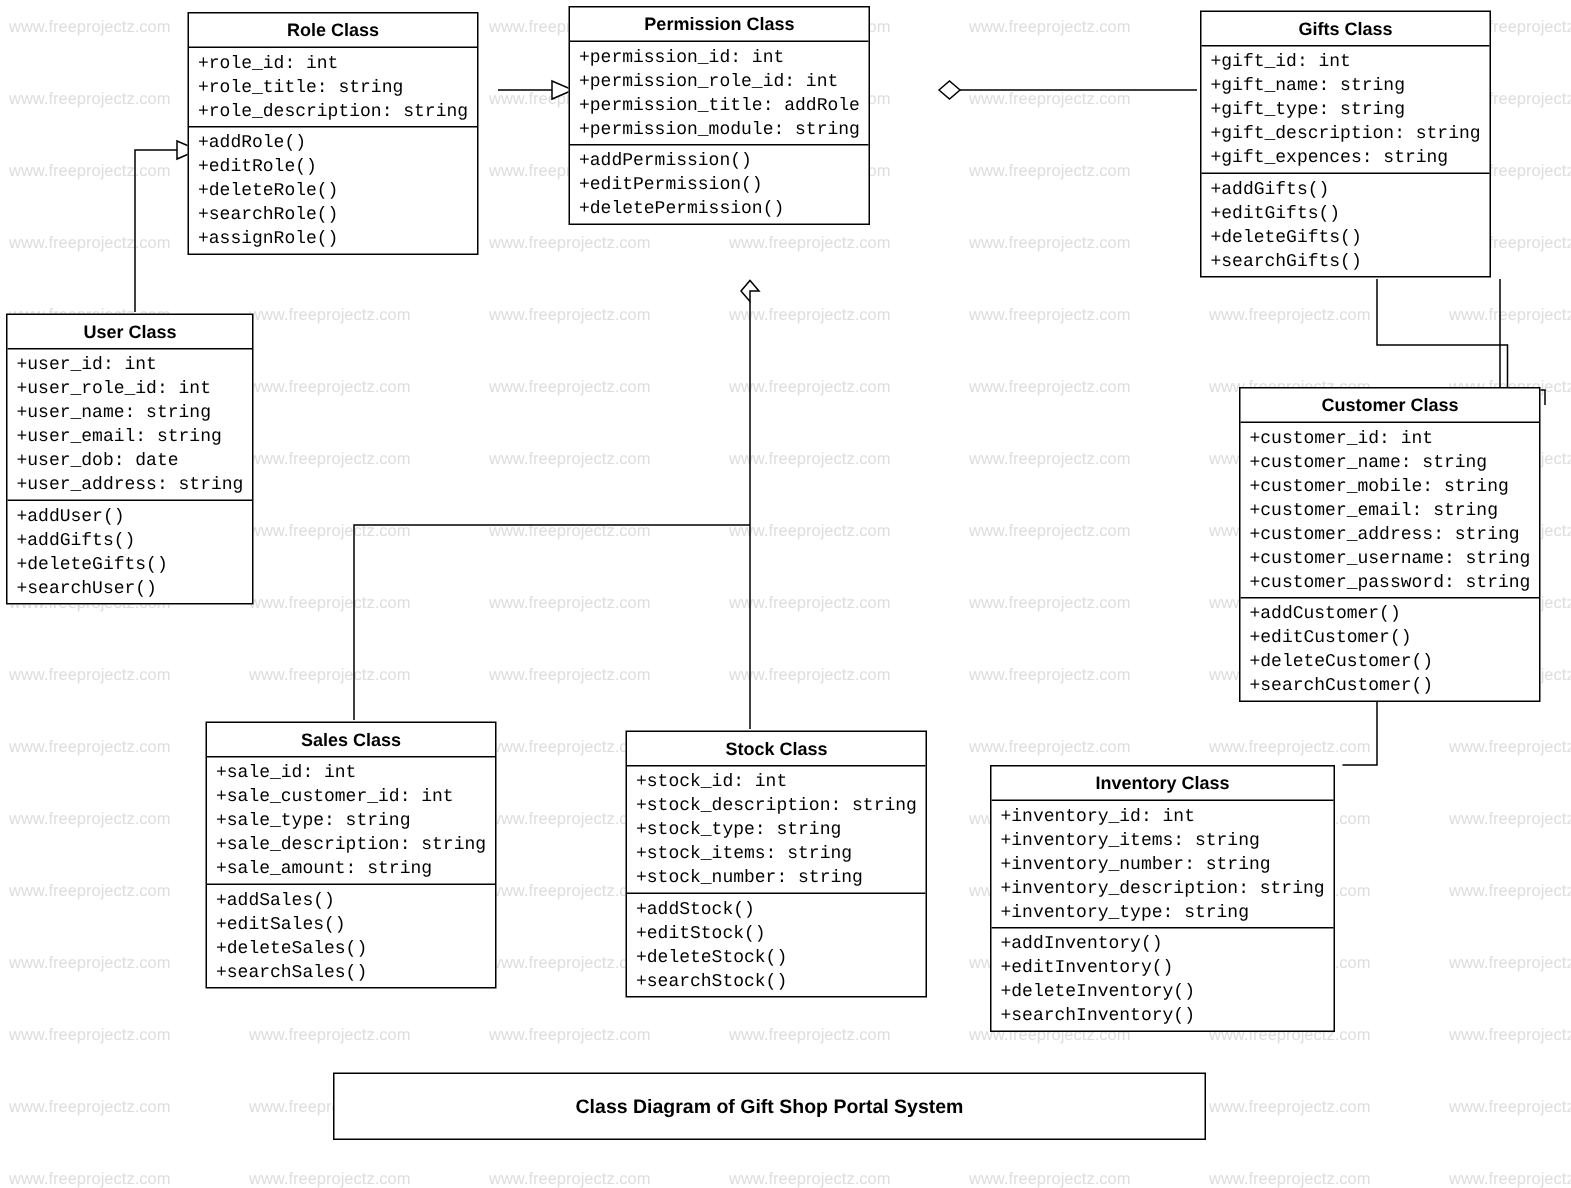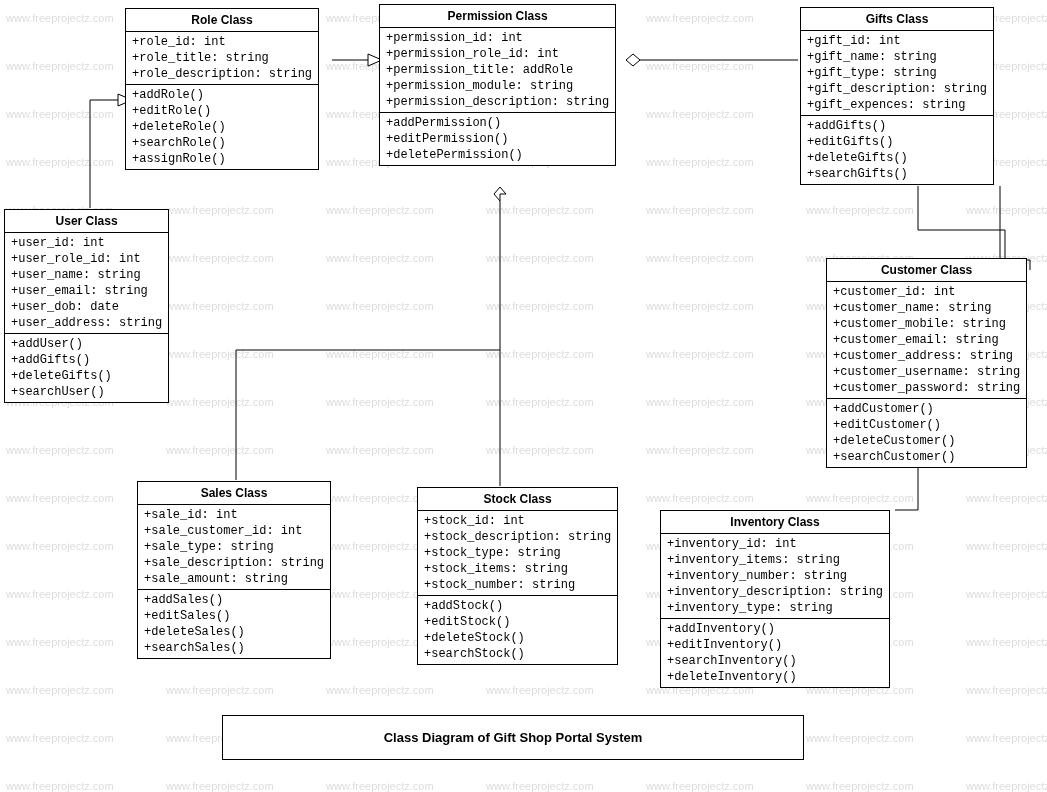--- a/index.html
+++ b/index.html
@@ -185,21 +185,20 @@
       <div class="ln">+assignRole()</div>
     </div>
 </div>
 <div class="cls" style="left:379px;top:4px">
   <div class="hdr">Permission Class</div>
   <div class="sec">
       <div class="ln">+permission_id: int</div>
       <div class="ln">+permission_role_id: int</div>
       <div class="ln">+permission_title: addRole</div>
       <div class="ln">+permission_module: string</div>
-      <div class="ln">+permission_description: string</div>
     </div>
     <div class="sec">
       <div class="ln">+addPermission()</div>
       <div class="ln">+editPermission()</div>
       <div class="ln">+deletePermission()</div>
     </div>
 </div>
 <div class="cls" style="left:800px;top:7px">
   <div class="hdr">Gifts Class</div>
   <div class="sec">
@@ -288,18 +287,18 @@
   <div class="sec">
       <div class="ln">+inventory_id: int</div>
       <div class="ln">+inventory_items: string</div>
       <div class="ln">+inventory_number: string</div>
       <div class="ln">+inventory_description: string</div>
       <div class="ln">+inventory_type: string</div>
     </div>
     <div class="sec">
       <div class="ln">+addInventory()</div>
       <div class="ln">+editInventory()</div>
+      <div class="ln">+deleteInventory()</div>
       <div class="ln">+searchInventory()</div>
-      <div class="ln">+deleteInventory()</div>
     </div>
 </div>
 
 <div class="title-box" style="left:222px;top:715px;width:460px">Class Diagram of Gift Shop Portal System</div>
 
 </body></html>

